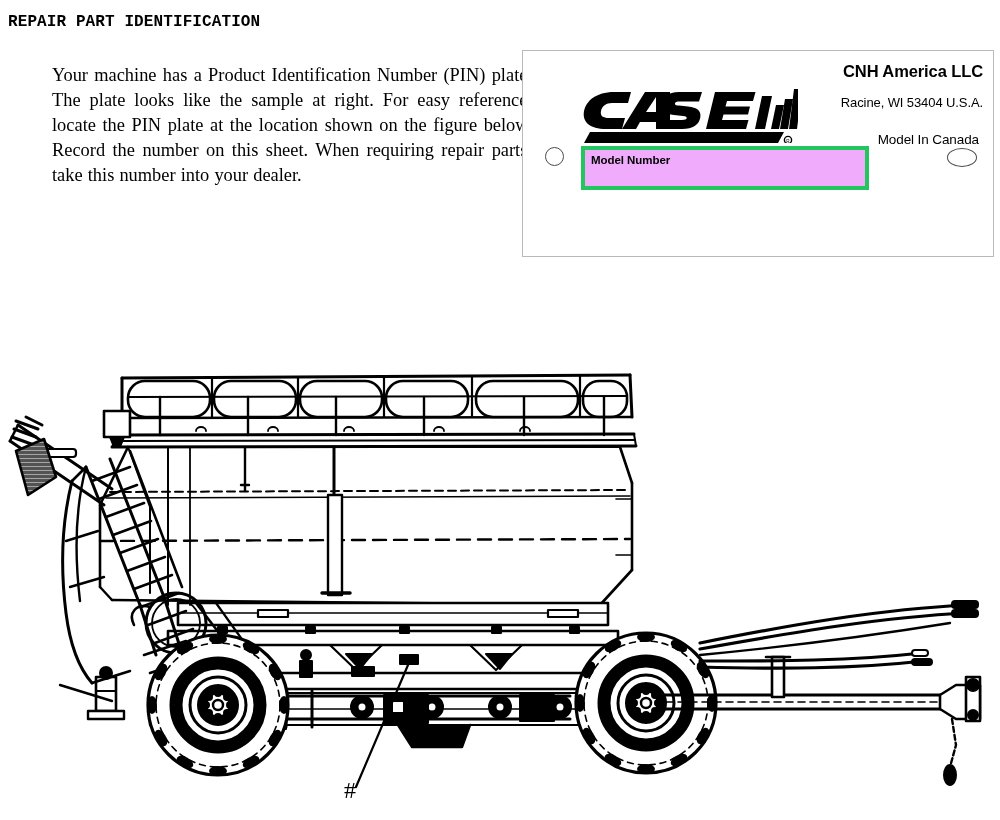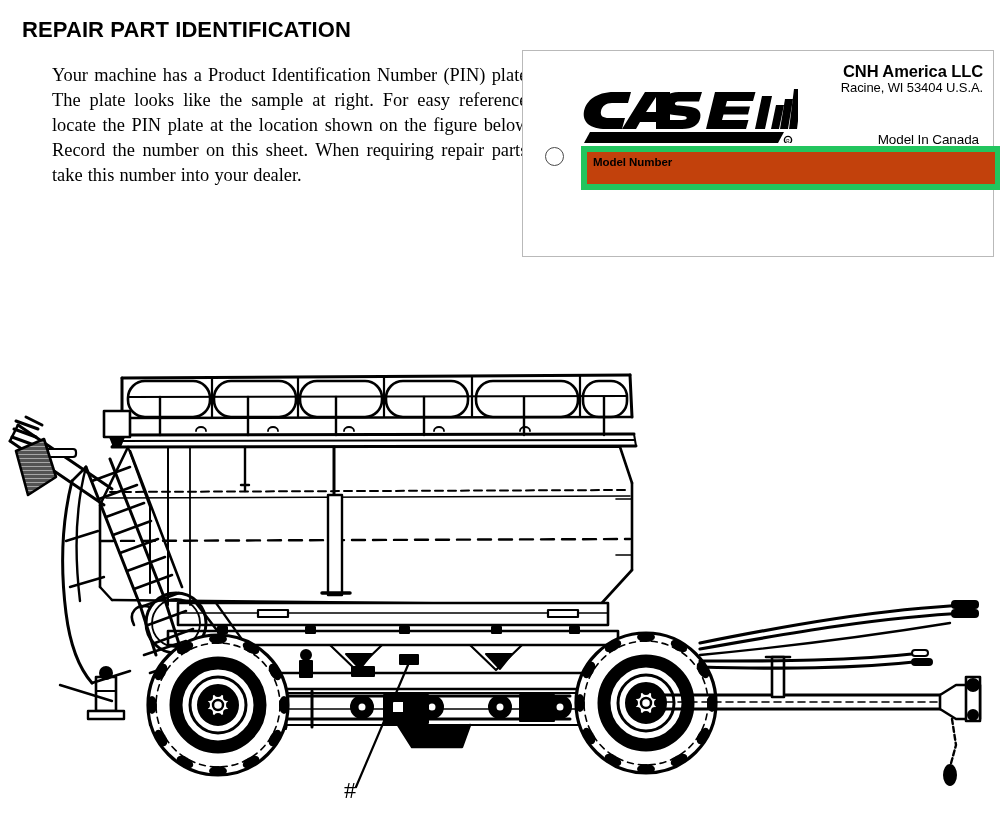--- a/index.html
+++ b/index.html
@@ -12,25 +12,25 @@
     height: 820px;
     position: relative;
     overflow: hidden;
     font-family: "Liberation Serif", serif;
     color: #000;
   }
 
   
   #page-title {
     position: absolute;
-    left: 22px;
+    left: 8px;
     top: 2px;
-    font-family: Liberation Sans, sans-serif;
+    font-family: Liberation Mono, monospace;
     font-weight: bold;
-    font-size: 22px;
+    font-size: 16px;
     letter-spacing: 0.1px;
     white-space: nowrap;
   }
 
   
   #intro-paragraph {
     position: absolute;
     left: 7px;
     top: 45px;
     width: 480px;
@@ -63,21 +63,21 @@
     line-height: 1.12;
   }
   #plate-company-name {
     font-weight: bold;
     font-size: 16.5px;
     letter-spacing: -0.1px;
   }
   #plate-company-address {
     font-size: 13px;
     letter-spacing: -0.1px;
-    margin-top: 1px;
+    margin-top: 16px;
   }
   #plate-made-in {
     position: absolute;
     right: 14px;
     top: 81px;
     font-family: "Liberation Sans", sans-serif;
     font-size: 13.5px;
     letter-spacing: -0.1px;
   }
 
@@ -111,25 +111,25 @@
     border: 1.6px solid #4a4a4a;
     border-radius: 50%;
     box-sizing: border-box;
     background: #fff;
   }
 
   
   .plate-field {
     position: absolute;
     left: 58px;
-    width: 420px;
+    width: 288px;
     height: 44px;
-    border: 6px solid #22c55e;
+    border: 4px solid #22c55e;
     box-sizing: border-box;
-    background: #c2410c;
+    background: #f0abfc;
   }
   #plate-field-model { top: 95px; }
   #plate-field-pin   { top: 142px; }
   .plate-field-label {
     position: absolute;
     left: 6px;
     top: 4px;
     font-family: "Liberation Sans", sans-serif;
     font-weight: bold;
     font-size: 11.5px;

